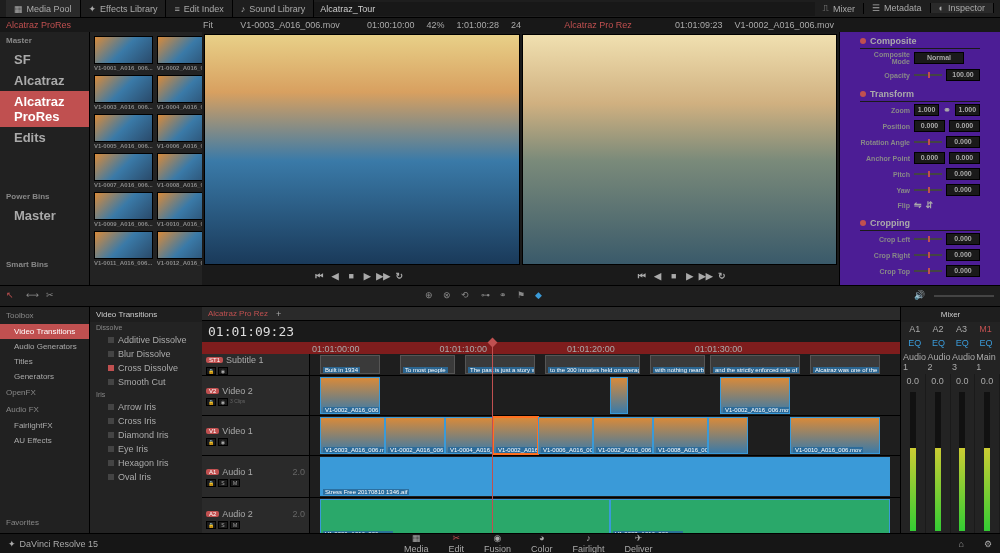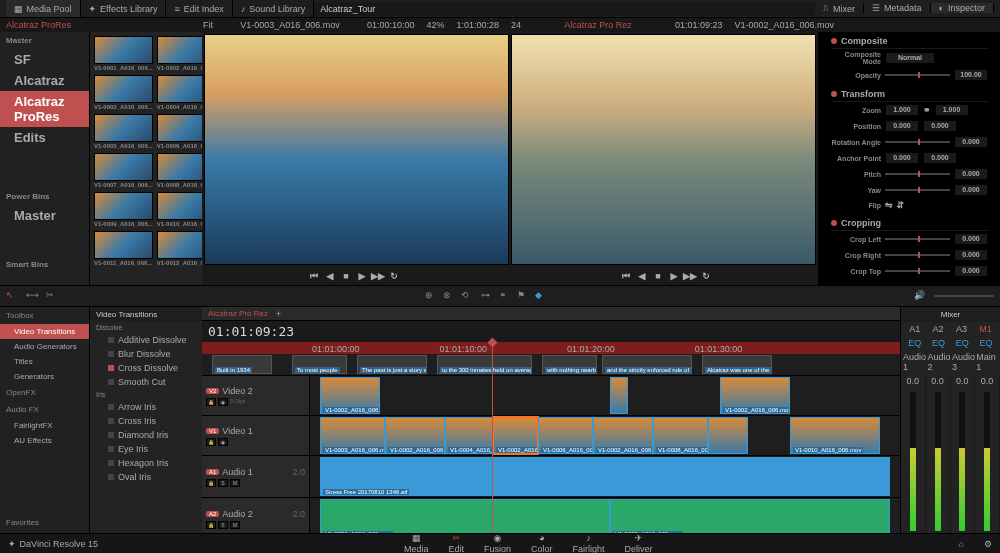--- a/index.html
+++ b/index.html
@@ -19,21 +19,21 @@
 .col-thumbs { width: 112px; background: #232323; padding: 4px; display: grid; grid-template-columns: 1fr 1fr; gap: 4px; align-content: start; overflow: hidden; }
 .thumb { }
 .thumb .img { width: 100%; height: 28px; background: linear-gradient(135deg,#d88a3a,#3a7aa8,#2a4a6a); border: 1px solid #000; }
 .thumb .cap { font-size: 6px; color: #888; margin-top: 1px; white-space: nowrap; overflow: hidden; }
 .col-viewers { flex: 1; display: flex; flex-direction: column; }
 .vw-body { flex: 1; display: flex; gap: 2px; padding: 2px; }
 .viewer { flex: 1; background: linear-gradient(180deg,#e8d088 0%,#d8a060 25%,#3a7aa8 55%,#1a3a5a 100%); border: 1px solid #000; position: relative; }
 .viewer.r { background: linear-gradient(180deg,#f0e0b0 0%,#d0b080 30%,#7a8a7a 55%,#3a5a6a 100%); }
 .vw-ctrl { height: 18px; display: flex; align-items: center; justify-content: center; gap: 8px; }
 .vw-ctrl .btn { width: 10px; height: 10px; color: #aaa; cursor: pointer; display: flex; align-items: center; justify-content: center; }
-.col-inspector { width: 182px; background: #000000; border-left: 1px solid #000; padding: 2px 12px; overflow: hidden; }
+.col-inspector { width: 161px; background: #4c1d95; border-left: 1px solid #000; padding: 2px 20px; overflow: hidden; }
 .insp-sec { margin-bottom: 4px; }
 .insp-hdr { display: flex; align-items: center; font-size: 8px; color: #ccc; padding: 2px 0; border-bottom: 1px solid #1a1a1a; }
 .insp-hdr .dot { width: 6px; height: 6px; border-radius: 50%; background: #c05050; margin-right: 4px; }
 .insp-row { display: flex; align-items: center; padding: 2px 0; gap: 4px; }
 .insp-row .lbl { flex: 0 0 50px; font-size: 7px; color: #888; text-align: right; }
 .insp-row .val { width: 34px; height: 12px; background: #1a1a1a; border: 1px solid #000; text-align: center; line-height: 10px; font-size: 7px; }
 .insp-row .slider { flex: 1; height: 2px; background: #444; position: relative; }
 .insp-row .slider::after { content: ''; position: absolute; left: 50%; top: -2px; width: 2px; height: 6px; background: #c05050; }
 .toolstrip { height: 22px; background: #1e1e1e; display: flex; align-items: center; padding: 0 6px; gap: 8px; border-top: 1px solid #000; border-bottom: 1px solid #000; }
 .toolstrip .icn { width: 12px; height: 12px; color: #888; cursor: pointer; }
@@ -408,20 +408,30 @@
     <div class="tl-ruler">
       <div class="playhead"></div>
       <span>01:01:00:00</span>
       <span>01:01:10:00</span>
       <span>01:01:20:00</span>
       <span>01:01:30:00</span>
     </div>
     <div class="tl-tracks">
 
       <div class="track" style="height:22px">
+        <div class="track-hdr">
+          <div class="tname">
+              <span class="tbadge">ST1</span>
+              <span>Subtitle 1</span>
+            </div>
+          <div class="tctl">
+              <span>🔒</span>
+              <span>◉</span>
+            </div>
+        </div>
         <div class="track-body">
           <div class="clip sub" style="left:10px;width:60px">
               <span class="clbl">Built in 1934</span>
             </div>
           <div class="clip sub" style="left:90px;width:55px">
               <span class="clbl">To most people</span>
             </div>
           <div class="clip sub" style="left:155px;width:70px">
               <span class="clbl">The past is just a story we tell ourselves</span>
             </div>

